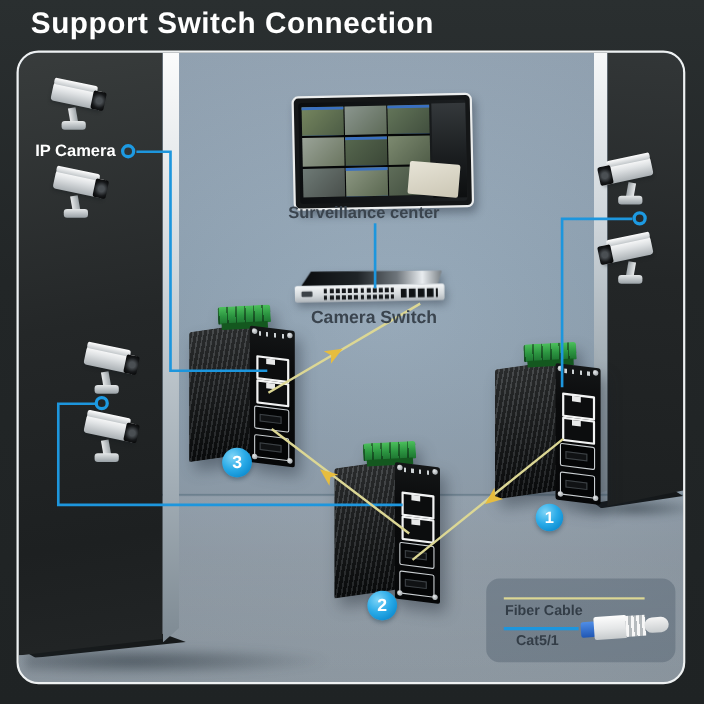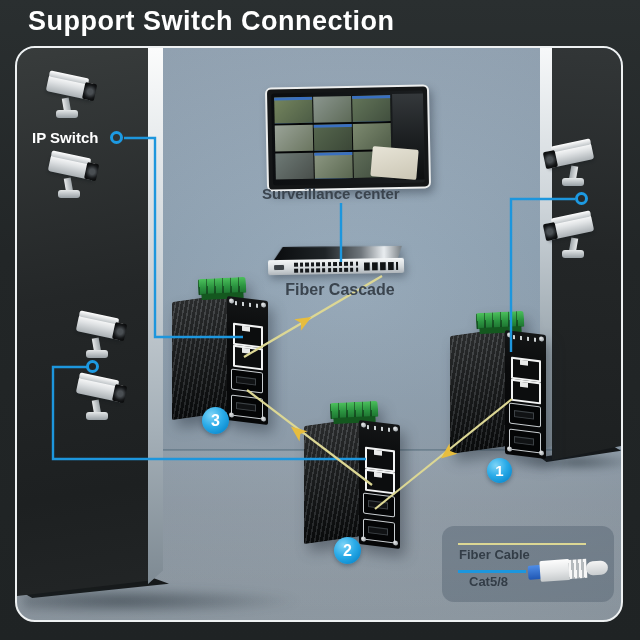--- a/index.html
+++ b/index.html
@@ -291,32 +291,32 @@
   <line x1="512" y1="399" x2="375" y2="509" stroke="#dcd794" stroke-width="2.2"></line>
   <path d="M4,0 L-12,6.5 L-8,0 L-12,-6.5 Z" transform="translate(308,319) rotate(-30)" fill="#e7bd3e"></path>
   <path d="M4,0 L-12,6.5 L-8,0 L-12,-6.5 Z" transform="translate(294,429) rotate(218)" fill="#e7bd3e"></path>
   <path d="M4,0 L-12,6.5 L-8,0 L-12,-6.5 Z" transform="translate(444,456) rotate(142)" fill="#e7bd3e"></path>
 </svg>
 
 <div class="ring" style="left:110px;top:131px;"></div>
 <div class="ring" style="left:86px;top:360px;"></div>
 <div class="ring" style="left:575px;top:192px;"></div>
 
-<div class="lbl white" style="left:32px;top:129px;font-size:15px;">IP Switch</div>
+<div class="lbl white" style="left:32px;top:129px;font-size:15px;">IP Camera</div>
 <div class="lbl" style="left:262px;top:185px;width:172px;text-align:left;font-size:15px;">Surveillance center</div>
-<div class="lbl" style="left:270px;top:281px;width:140px;text-align:center;font-size:16px;">Fiber Cascade</div>
+<div class="lbl" style="left:270px;top:281px;width:140px;text-align:center;font-size:16px;">Camera Switch</div>
 
 <div class="badge" style="left:487px;top:458px;width:25px;height:25px;line-height:25px;font-size:15px;">1</div>
 <div class="badge" style="left:334px;top:537px;width:27px;height:27px;line-height:27px;font-size:16px;">2</div>
 <div class="badge" style="left:202px;top:407px;width:27px;height:27px;line-height:27px;font-size:16px;">3</div>
 
 <div class="legend">
   <div class="leg-line-fiber"></div>
   <div class="leg-txt" style="left:17px;top:21px;">Fiber Cable</div>
   <div class="leg-line-cat5"></div>
-  <div class="leg-txt" style="left:27px;top:48px;">Cat5/8</div>
+  <div class="leg-txt" style="left:27px;top:48px;">Cat5/1</div>
   <div class="plug">
     <div class="plug-boot"></div>
     <div class="plug-body"></div>
     <div class="plug-crimp"></div>
     <div class="plug-cable"></div>
   </div>
 </div>
 
 </body></html>

